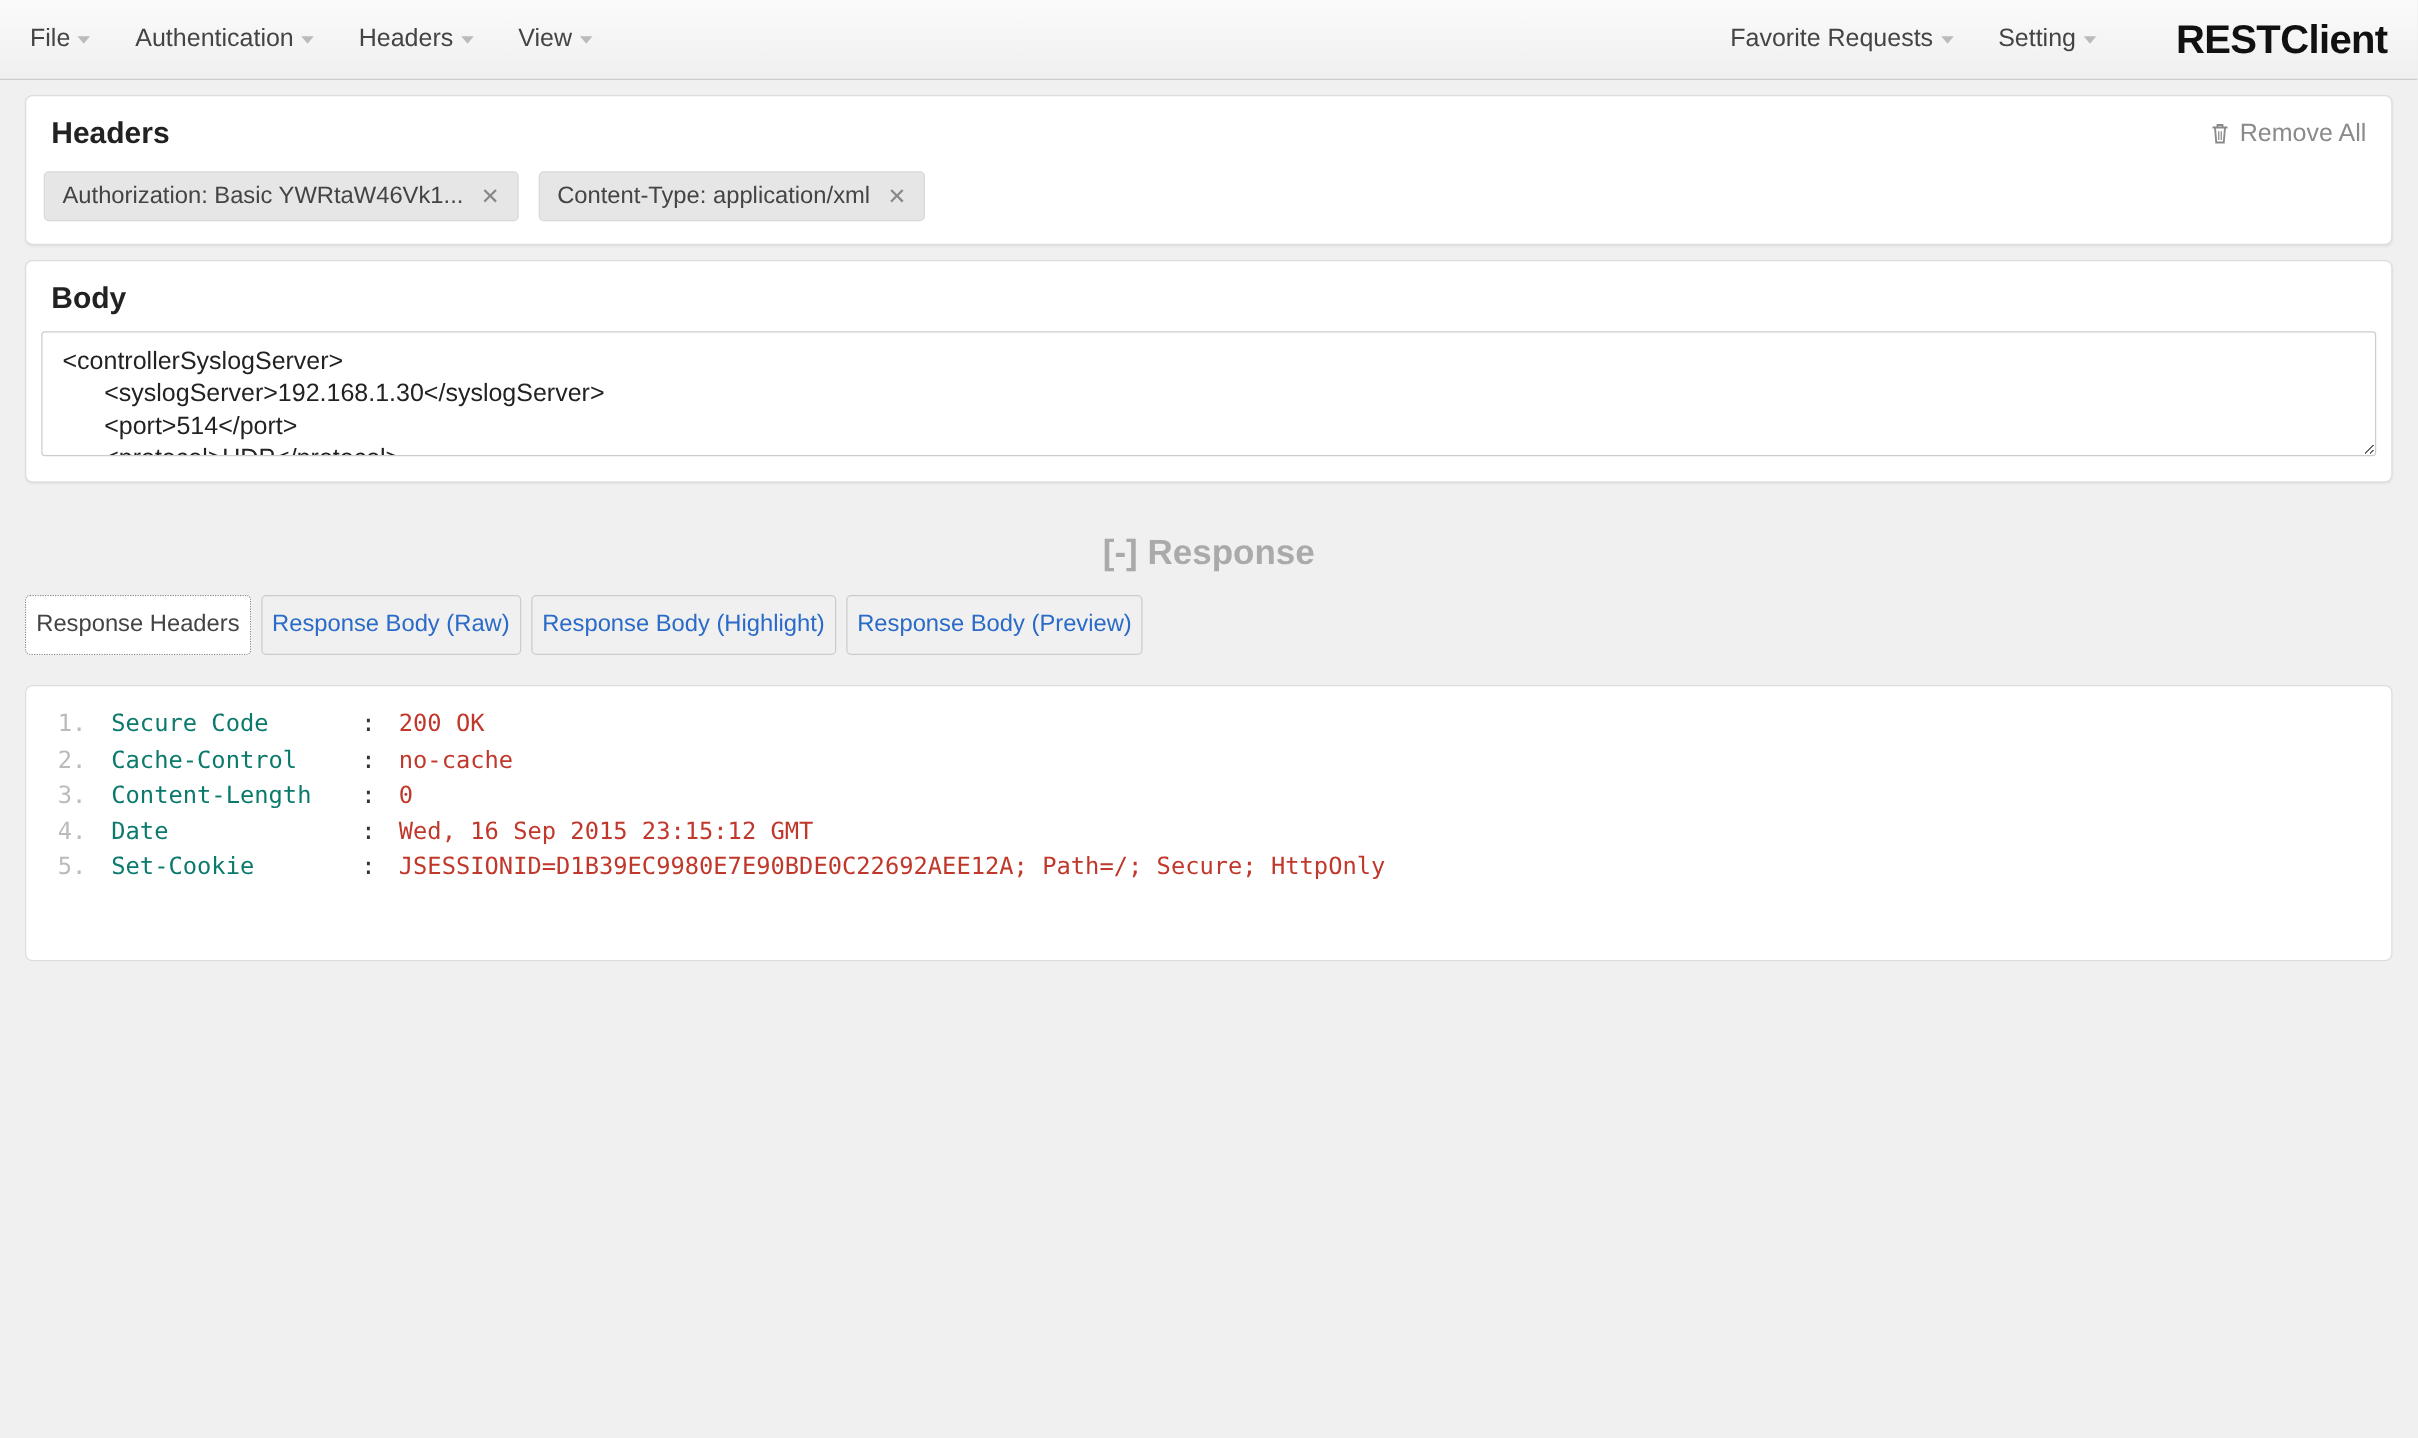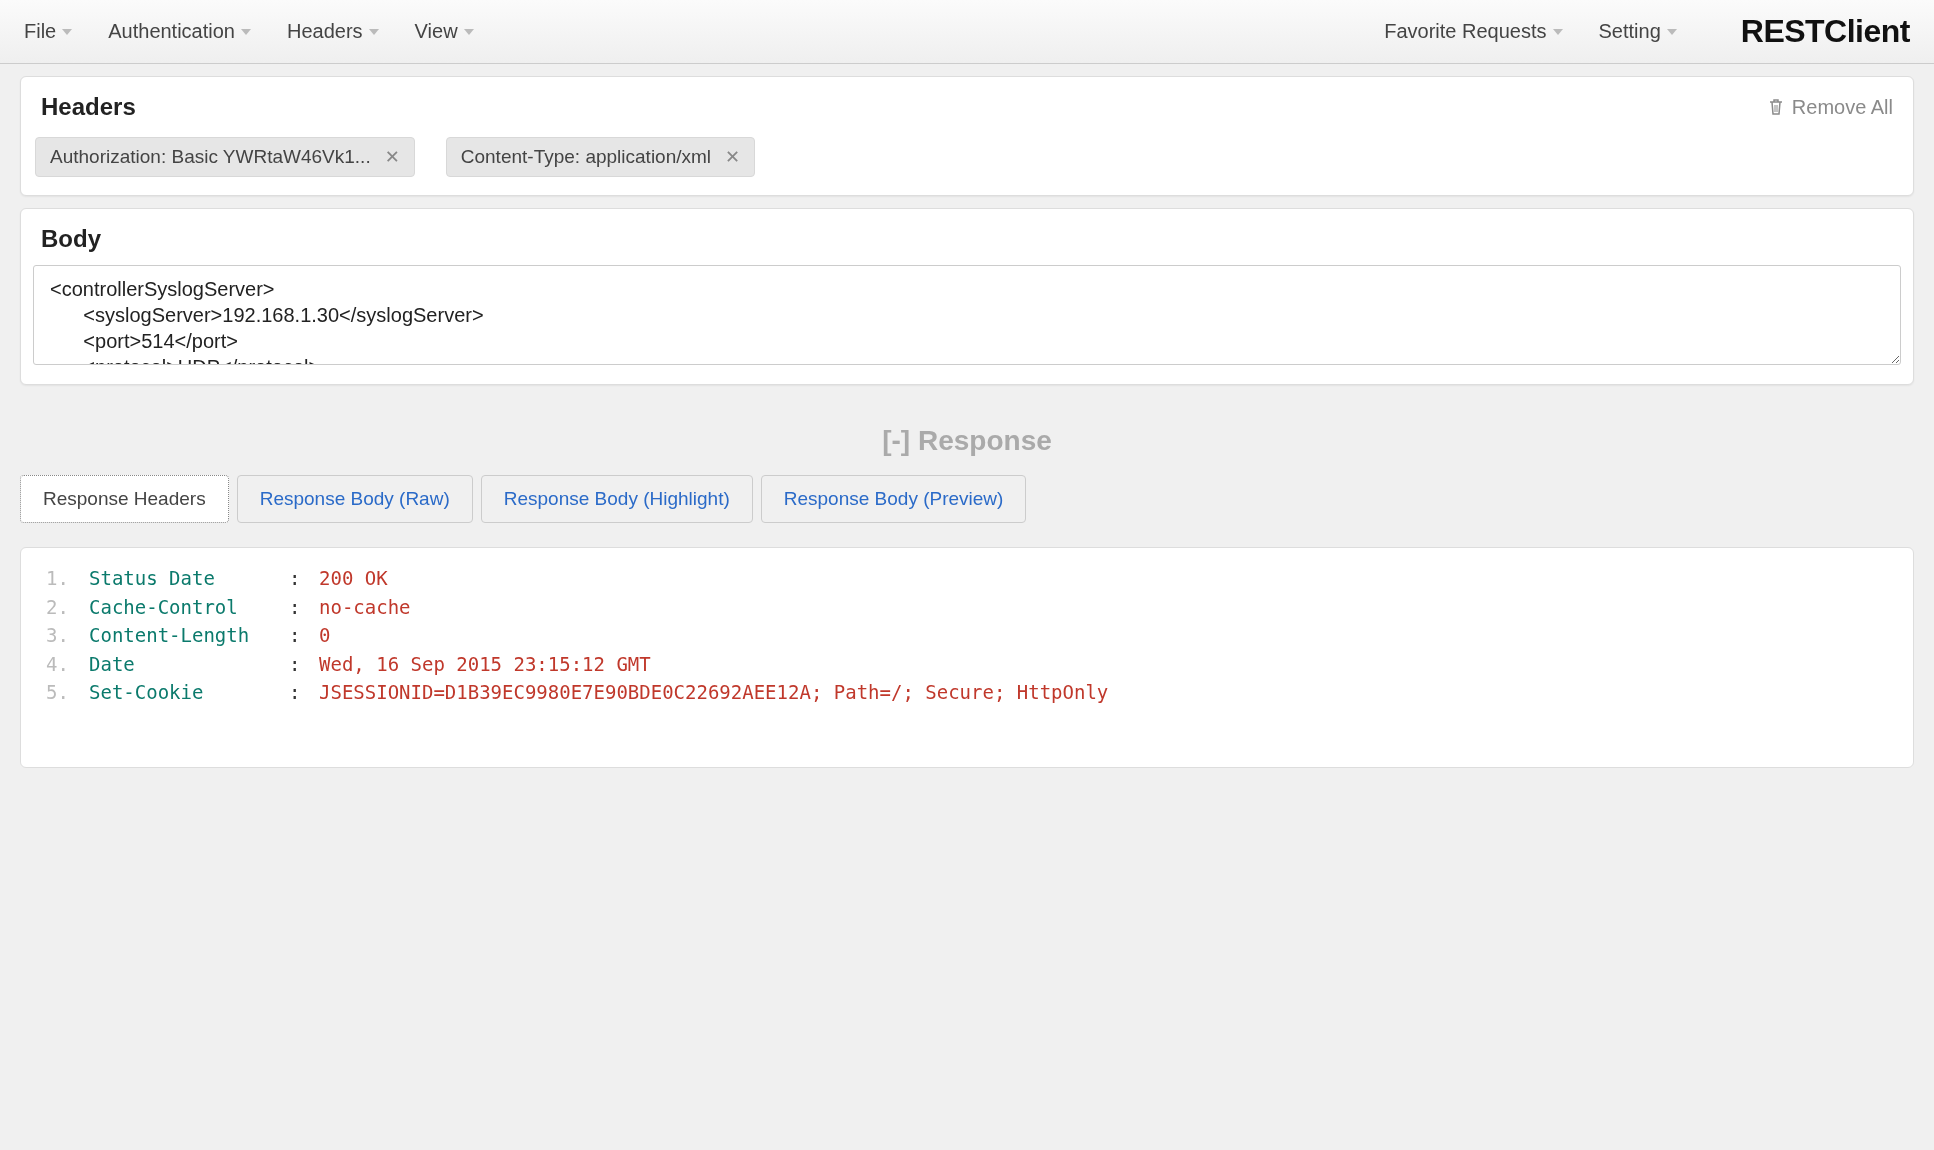--- a/index.html
+++ b/index.html
@@ -68,21 +68,21 @@
     cursor: pointer;
   }
   .trash-icon {
     display: inline-block;
     width: 16px; height: 18px;
     position: relative;
   }
   .trash-icon svg { width: 100%; height: 100%; }
   .chips {
     display: flex;
-    gap: 31px;
+    gap: 16px;
     padding: 4px 14px 18px 14px;
     flex-wrap: wrap;
   }
   .chip {
     background: #e6e6e6;
     border: 1px solid #d8d8d8;
     border-radius: 4px;
     padding: 8px 14px;
     display: flex;
     align-items: center;
@@ -124,21 +124,21 @@
   }
   .response-title .toggle { color: #aaa; }
   .tabs {
     display: flex;
     gap: 8px;
   }
   .tab {
     background: #f0f0f0;
     border: 1px solid #ccc;
     border-radius: 4px;
-    padding: 12px 22px;
+    padding: 12px 8px;
     font-size: 19px;
     color: #2a6ac8;
     cursor: pointer;
   }
   .tab.active {
     background: #fff;
     color: #444;
     border: 1px dotted #888;
   }
   .response-output {
@@ -248,21 +248,21 @@
   <div class="tabs">
     <div class="tab active">Response Headers</div>
     <div class="tab">Response Body (Raw)</div>
     <div class="tab">Response Body (Highlight)</div>
     <div class="tab">Response Body (Preview)</div>
   </div>
 
   <div class="response-output">
     <div class="resp-line">
       <span class="ln">1.</span>
-      <span class="hkey">Status Date</span>
+      <span class="hkey">Secure Code</span>
       <span class="hcolon">:</span>
       <span class="hval">200 OK</span>
     </div>
     <div class="resp-line">
       <span class="ln">2.</span>
       <span class="hkey">Cache-Control</span>
       <span class="hcolon">:</span>
       <span class="hval">no-cache</span>
     </div>
     <div class="resp-line">

